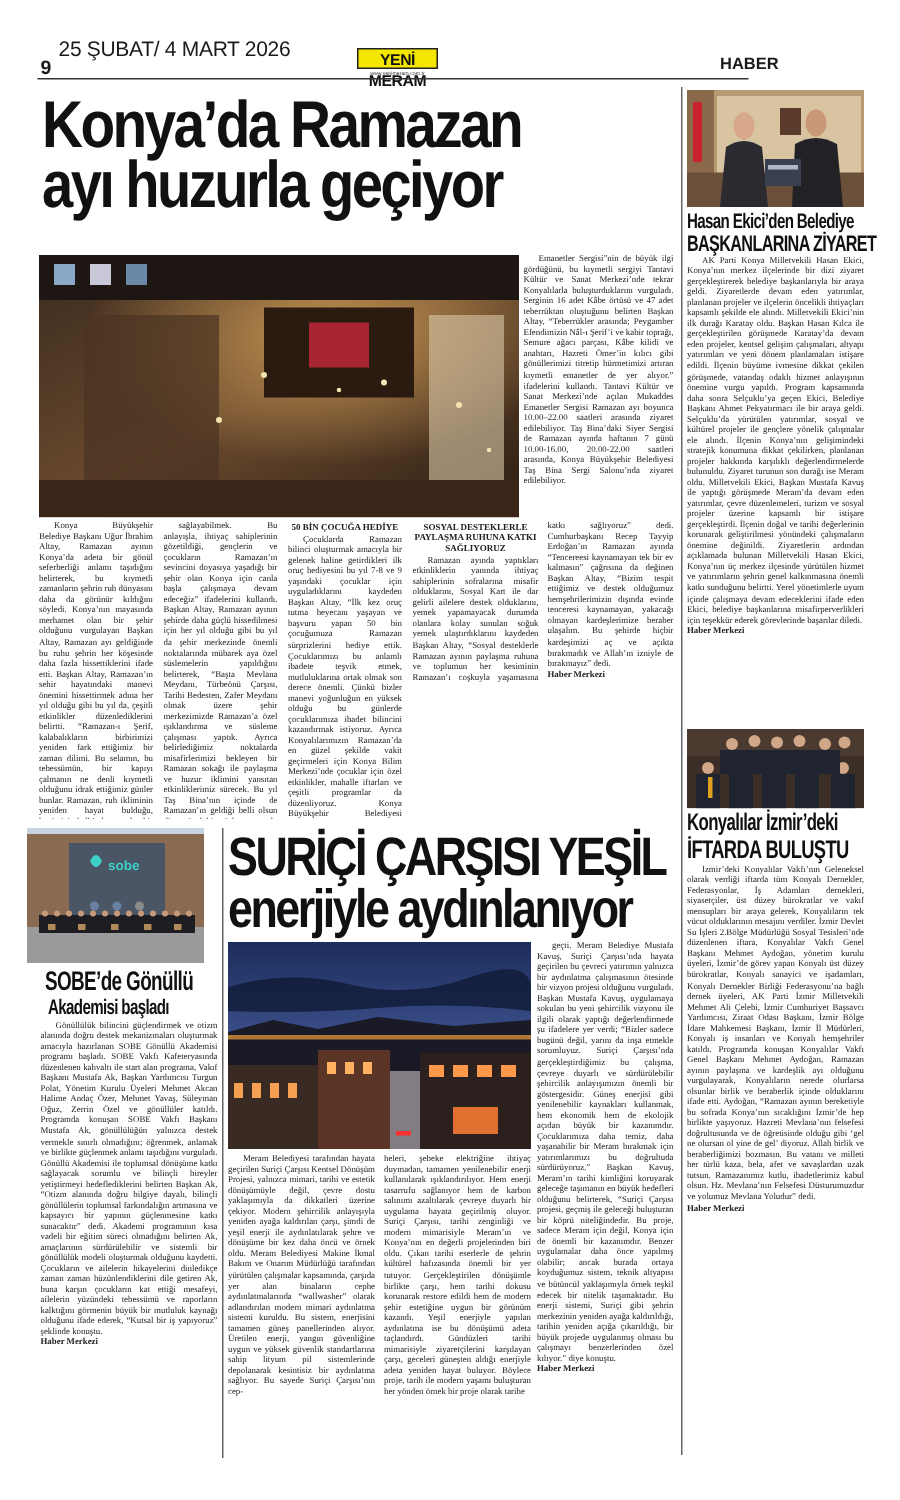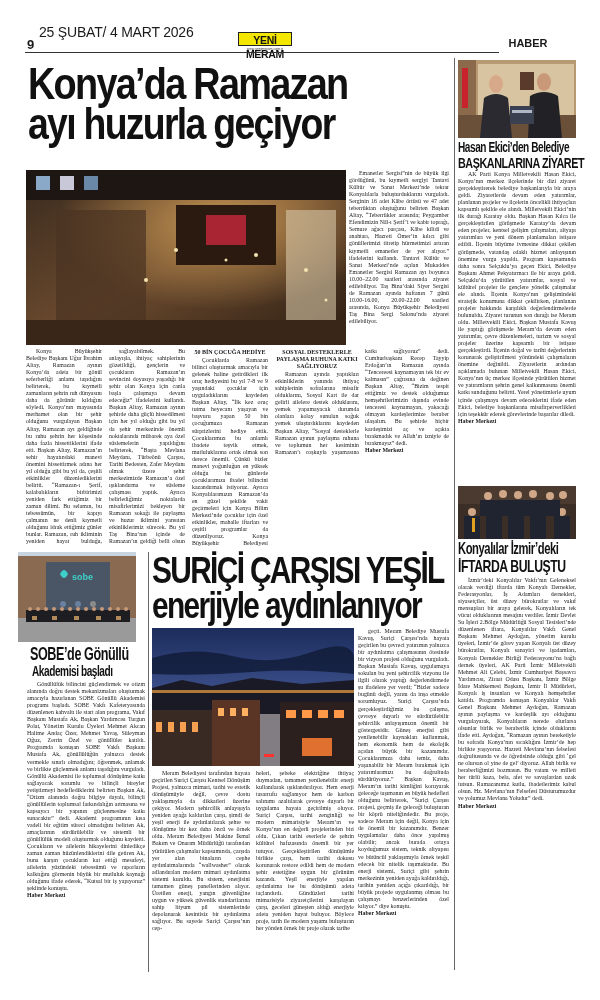--- a/index.html
+++ b/index.html
@@ -3,21 +3,21 @@
 <meta charset="utf-8">
 <style>
   html, body { margin:0; padding:0; background:#ffffff; }
   body { width:600px; height:1000px; position:relative; overflow:hidden; font-family:"Liberation Serif", serif; color:#1a1a1a; }
   .abs { position:absolute; }
   
   .hdr-num { left:27px; top:37px; font-family:"Liberation Sans", sans-serif; font-weight:bold; font-size:13px; }
   .hdr-date { left:39px; top:24px; font-family:"Liberation Sans", sans-serif; font-size:14px; letter-spacing:-0.2px; }
   .logo { left:238px; top:32px; width:54px; height:14px; background:#f3e600; color:#111; font-family:"Liberation Sans", sans-serif; font-weight:bold; font-size:10.5px; line-height:14px; text-align:center; letter-spacing:-0.3px; border:1px solid #222; box-sizing:border-box; }
   .logo-url { left:238px; top:47px; width:54px; font-family:"Liberation Sans", sans-serif; font-size:3.5px; text-align:center; color:#333; }
-  .section-wrap { left:480px; top:37px; width:96px; text-align:center; font-family:"Liberation Sans", sans-serif; font-weight:bold; font-size:11px; }
+  .section-wrap { left:480px; top:37px; width:96px; text-align:left; font-family:"Liberation Sans", sans-serif; font-weight:bold; font-size:11px; }
   .rule { left:25px; top:52px; width:474px; height:1.2px; background:#333; }
   .vrule { background:#666; width:0.8px; }
 
   
   .big-head { font-family:"Liberation Sans", sans-serif; font-weight:900; color:#111; letter-spacing:-2px; line-height:1; transform-origin:left top; }
   .h1a { left:28px; top:62px; font-size:44px; transform:scaleX(0.86); }
   .h1b { left:28px; top:102px; font-size:44px; transform:scaleX(0.85); }
   .h2a { left:152px; top:553px; font-size:36px; transform:scaleX(0.83); }
   .h2b { left:152px; top:588px; font-size:36px; transform:scaleX(0.83); }
   .side-head { font-family:"Liberation Sans", sans-serif; font-weight:bold; color:#111; line-height:1; letter-spacing:-0.6px; transform-origin:left top; white-space:nowrap; }

